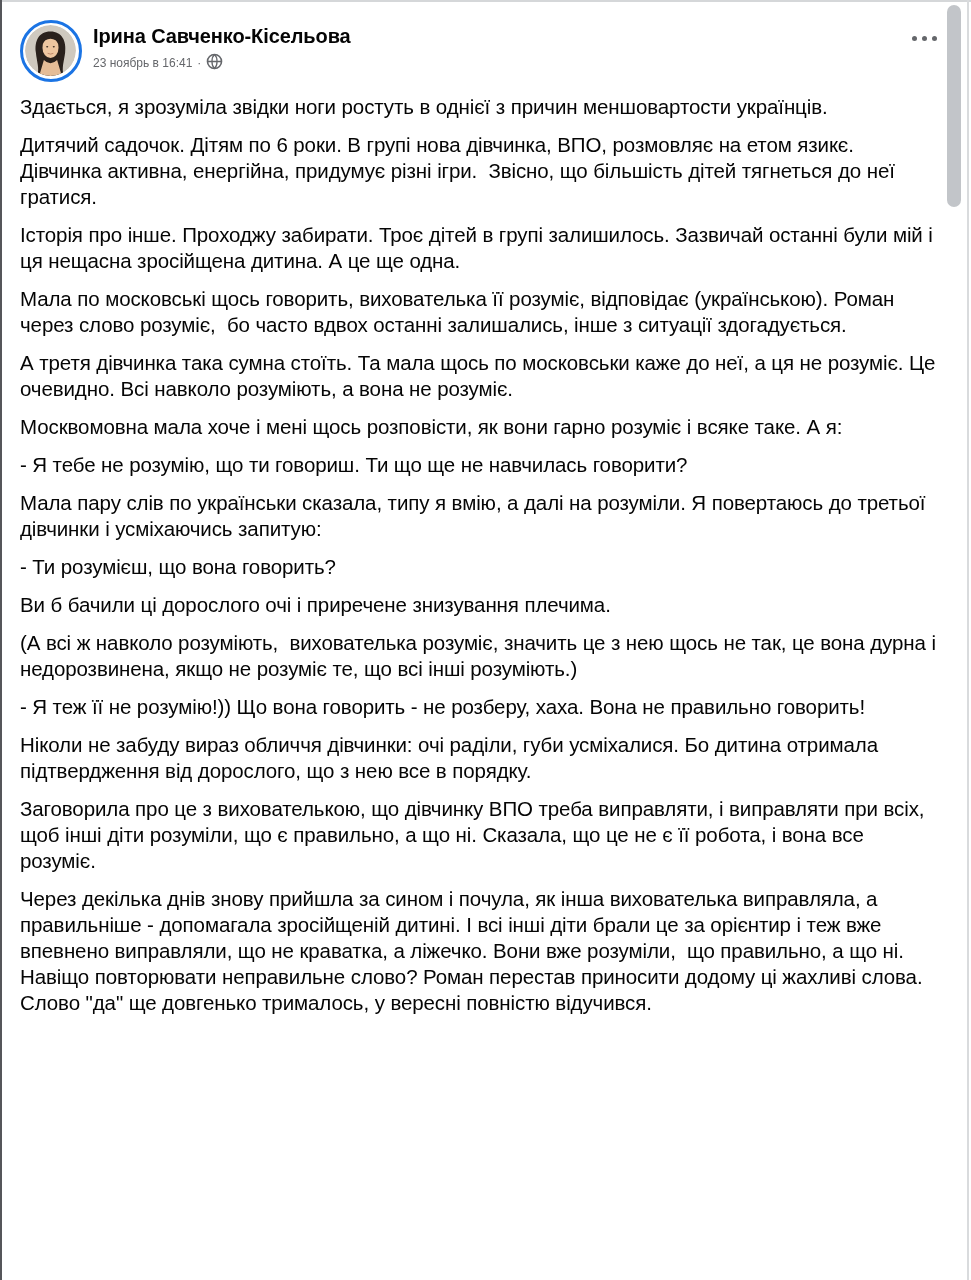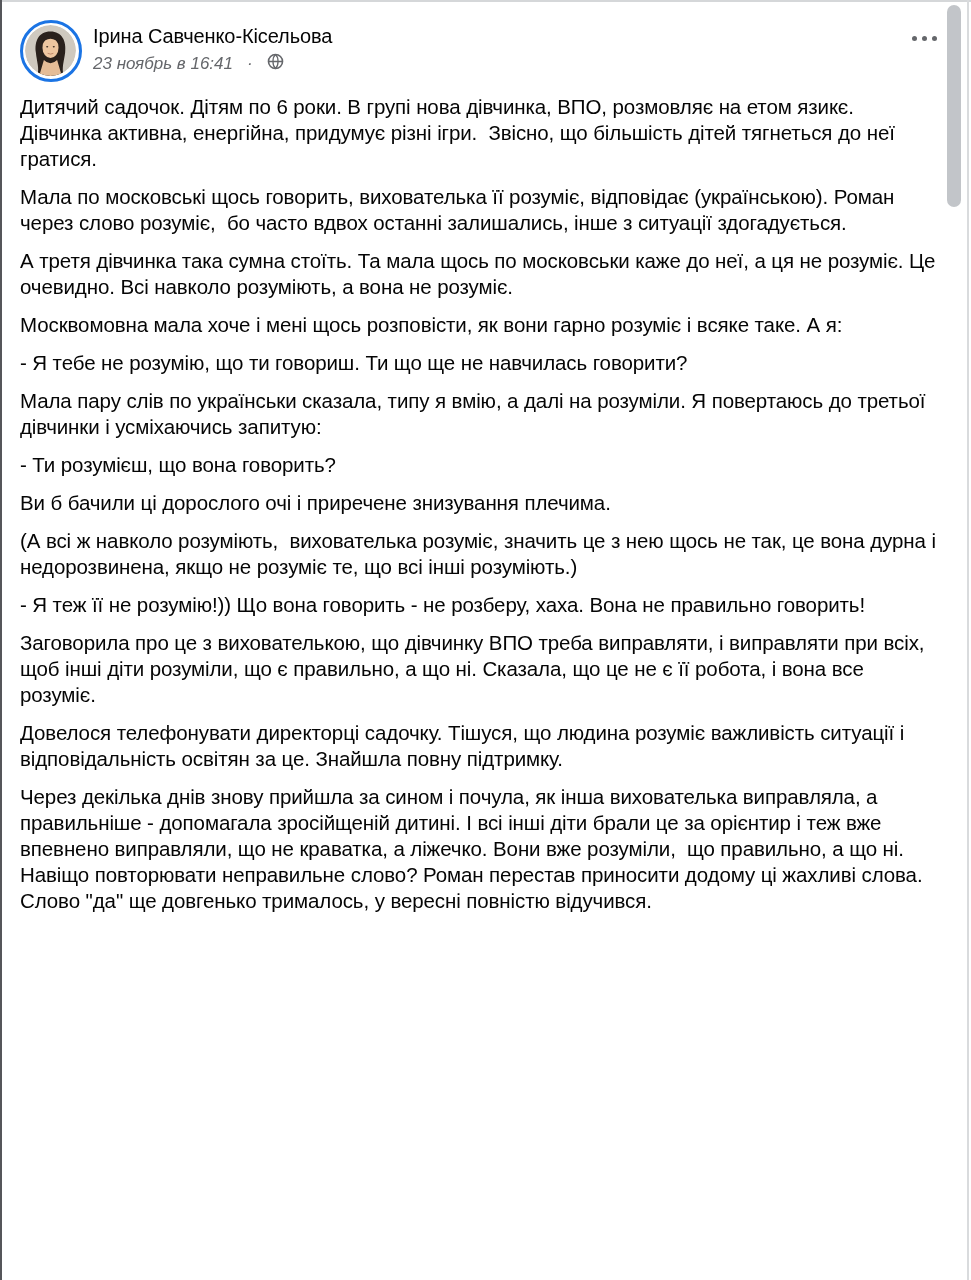--- a/index.html
+++ b/index.html
@@ -38,26 +38,26 @@
     border:3.5px solid var(--accent);
     box-sizing:border-box;
     background:#ffffff;
     padding:2px;
     flex:0 0 auto;
     cursor:pointer;
   }
   .avatar svg{display:block;width:51px;height:51px;border-radius:50%;}
   .header-text{margin-left:11px;padding-top:4px;}
   .author{
-    font-size:20px;font-weight:400;color:var(--text);
+    font-size:20px;font-weight:700;color:var(--text);
     letter-spacing:-0.1px;line-height:24px;cursor:pointer;
   }
   .meta{
-    margin-top:5px;display:flex;align-items:center;gap:14px;
-    font-size:17px;color:var(--muted);font-style:italic;
+    margin-top:5px;display:flex;align-items:center;gap:5px;
+    font-size:12px;color:var(--muted);
   }
   .globe{color:var(--muted);display:inline-block;}
   .menu-button{
     position:absolute;right:30px;top:28px;
     display:flex;gap:5px;align-items:center;
     padding:8px 4px;cursor:pointer;background:none;border:none;
   }
   .menu-button .dot{width:5px;height:5px;border-radius:50%;background:var(--muted);display:block;}
 
   
@@ -117,26 +117,28 @@
   <button class="menu-button">
     <span style="display:flex;gap:5px;">
       <span class="dot"></span>
         <span class="dot"></span>
         <span class="dot"></span>
     </span>
   </button>
 </div>
 
 <div class="post-body">
+    <p class="para">Здається, я зрозуміла звідки ноги ростуть в однієї з причин меншовартости українців.</p>
     <p class="para">Дитячий садочок. Дітям по 6 роки. В групі нова дівчинка, ВПО, розмовляє на етом язикє. Дівчинка активна, енергійна, придумує різні ігри.  Звісно, що більшість дітей тягнеться до неї гратися.</p>
+    <p class="para">Історія про інше. Проходжу забирати. Троє дітей в групі залишилось. Зазвичай останні були мій і ця нещасна зросійщена дитина. А це ще одна.</p>
     <p class="para">Мала по московські щось говорить, вихователька її розуміє, відповідає (українською). Роман через слово розуміє,  бо часто вдвох останні залишались, інше з ситуації здогадується.</p>
     <p class="para">А третя дівчинка така сумна стоїть. Та мала щось по московськи каже до неї, а ця не розуміє. Це очевидно. Всі навколо розуміють, а вона не розуміє.</p>
     <p class="para">Москвомовна мала хоче і мені щось розповісти, як вони гарно розуміє і всяке таке. А я:</p>
     <p class="para">- Я тебе не розумію, що ти говориш. Ти що ще не навчилась говорити?</p>
     <p class="para">Мала пару слів по українськи сказала, типу я вмію, а далі на розуміли. Я повертаюсь до третьої дівчинки і усміхаючись запитую:</p>
     <p class="para">- Ти розумієш, що вона говорить?</p>
     <p class="para">Ви б бачили ці дорослого очі і приречене знизування плечима.</p>
     <p class="para">(А всі ж навколо розуміють,  вихователька розуміє, значить це з нею щось не так, це вона дурна і недорозвинена, якщо не розуміє те, що всі інші розуміють.)</p>
     <p class="para">- Я теж її не розумію!)) Що вона говорить - не розберу, хаха. Вона не правильно говорить!</p>
+    <p class="para">Ніколи не забуду вираз обличчя дівчинки: очі раділи, губи усміхалися. Бо дитина отримала підтвердження від дорослого, що з нею все в порядку.</p>
     <p class="para">Заговорила про це з вихователькою, що дівчинку ВПО треба виправляти, і виправляти при всіх, щоб інші діти розуміли, що є правильно, а що ні. Сказала, що це не є її робота, і вона все розуміє.</p>
-    <p class="para">Довелося телефонувати директорці садочку. Тішуся, що людина розуміє важливість ситуації і відповідальність освітян за це. Знайшла повну підтримку.</p>
     <p class="para">Через декілька днів знову прийшла за сином і почула, як інша вихователька виправляла, а правильніше - допомагала зросійщеній дитині. І всі інші діти брали це за орієнтир і теж вже впевнено виправляли, що не краватка, а ліжечко. Вони вже розуміли,  що правильно, а що ні. Навіщо повторювати неправильне слово? Роман перестав приносити додому ці жахливі слова. Слово "да" ще довгенько трималось, у вересні повністю відучився.</p>
   </div>
 
 </body></html>

